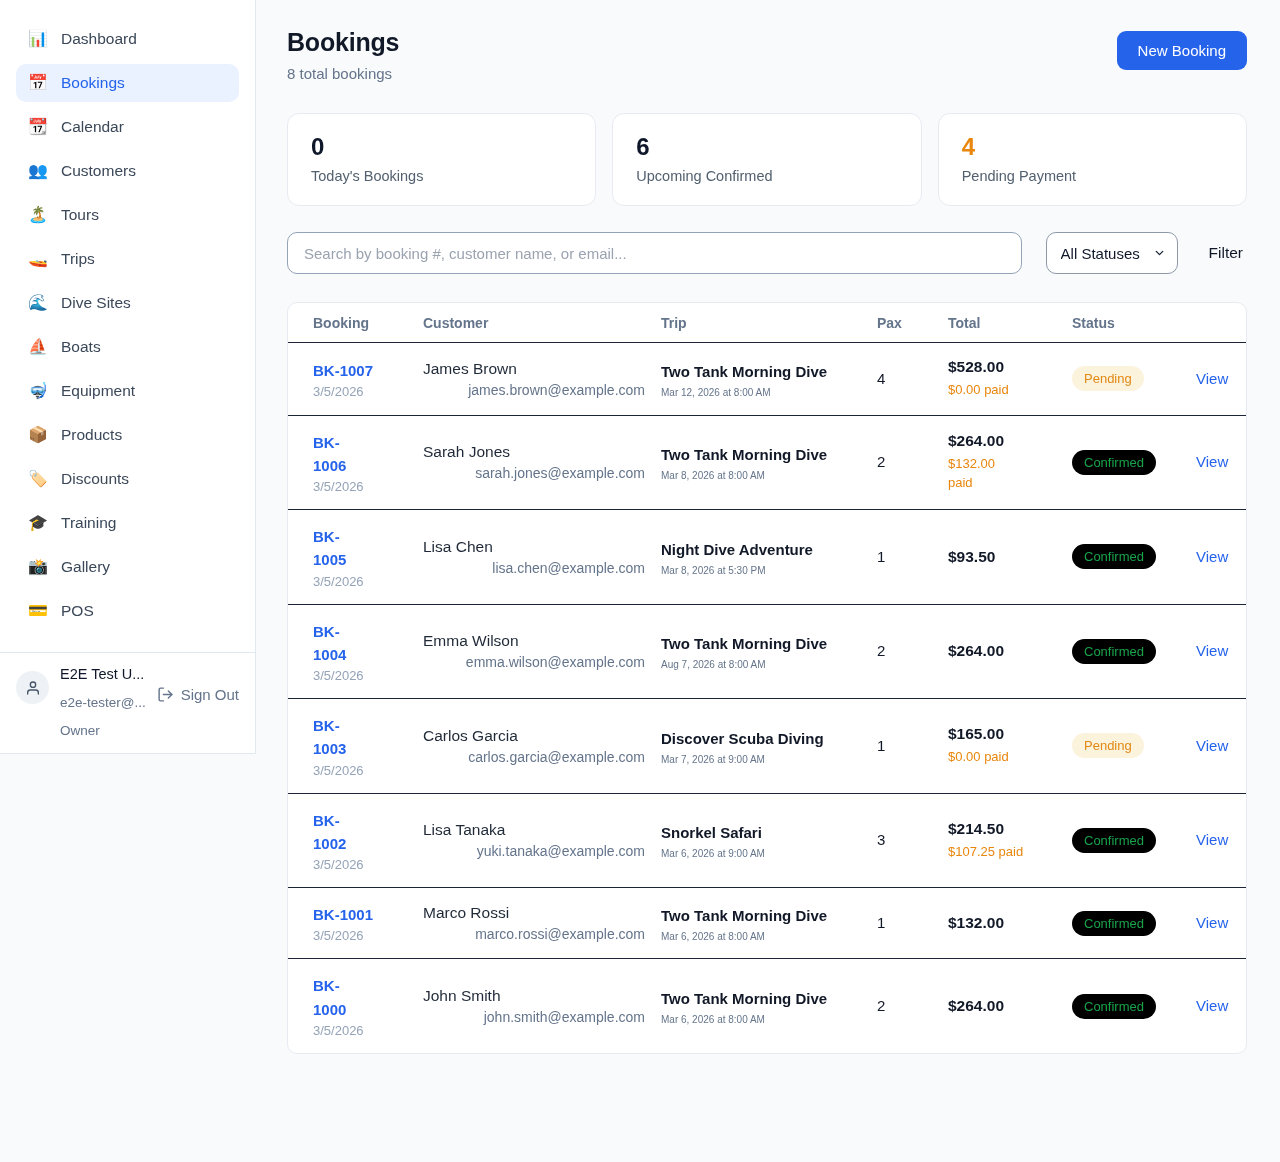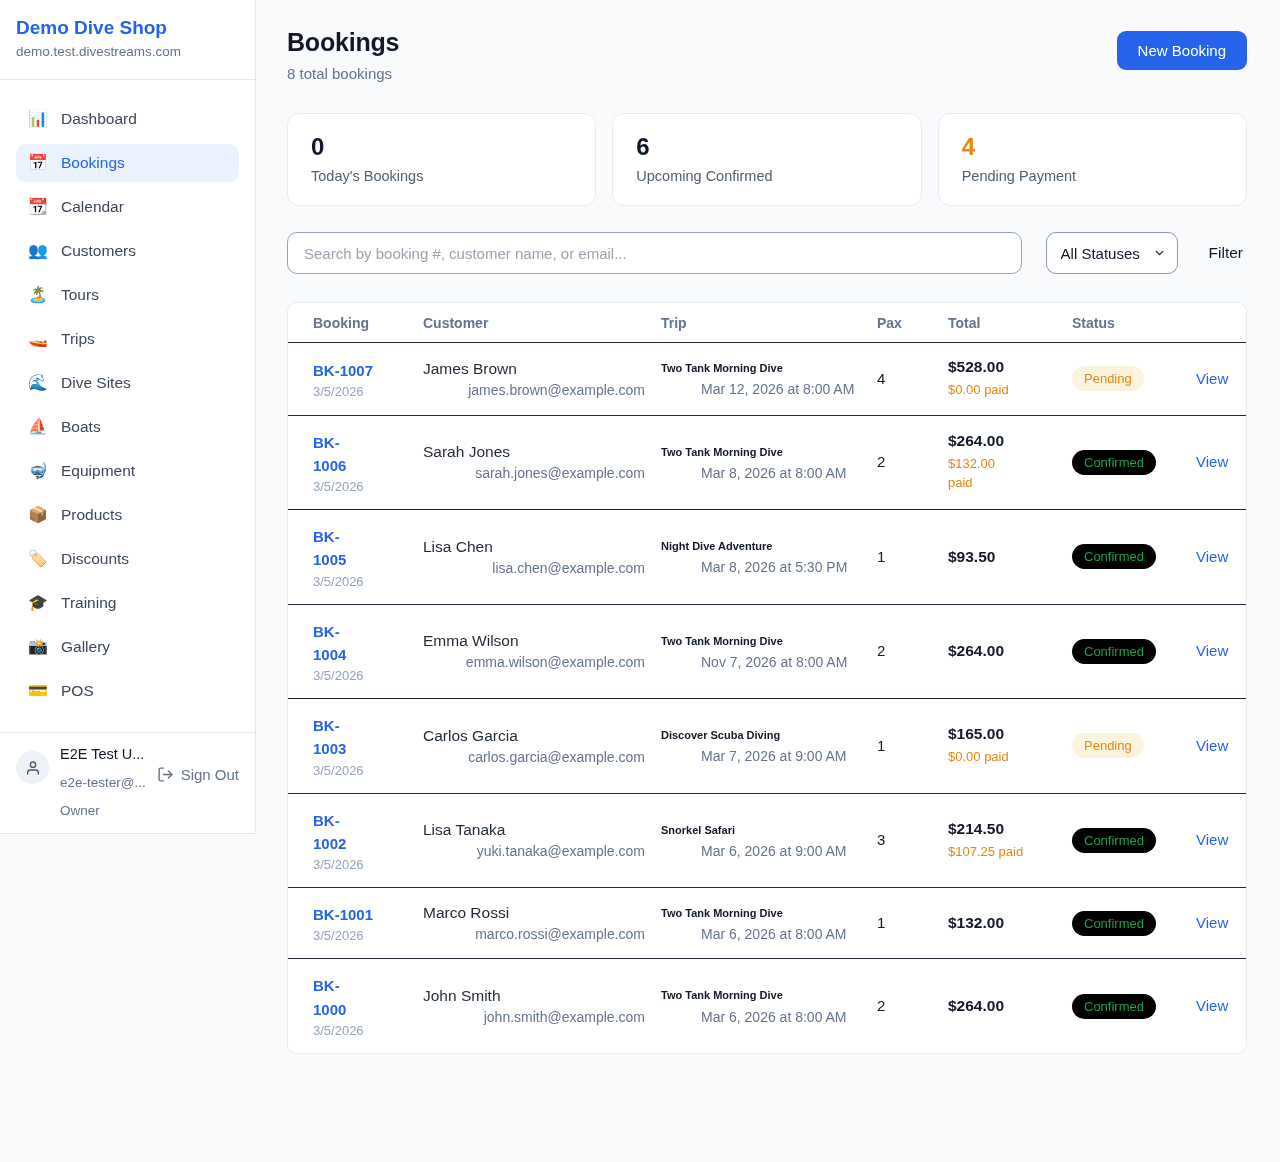--- a/index.html
+++ b/index.html
@@ -90,44 +90,40 @@
   }
   thead tr { border-bottom: 1px solid #1b2537; }
   tbody tr + tr { border-top: 1px solid #1b2537; }
   th:first-child, td:first-child { padding-left: 25px; }
   td { vertical-align: middle; padding: 15px 16px 15px 0; }
 
   .booking-id { color: #2563eb; font-weight: 700; font-size: 15px; line-height: 1.55; max-width: 48px; cursor: pointer; }
   .booking-date { color: #94a3b8; font-size: 13px; margin-top: 2px; white-space: nowrap; }
   .cust-name { font-size: 15.5px; color: #1f2937; }
   .cust-email { font-size: 14px; color: #64748b; margin-top: 4px; text-align: right; }
-  .trip-name { font-size: 11px; font-weight: 700; color: #111827; line-height: 1.55; max-width: 167px; }
-  .trip-date { font-size: 14px; color: #64748b; margin-top: 4px; white-space: nowrap; margin-left: 40px; }
+  .trip-name { font-size: 15px; font-weight: 700; color: #111827; line-height: 1.55; max-width: 167px; }
+  .trip-date { font-size: 10px; color: #64748b; margin-top: 4px; white-space: nowrap; }
   .pax { font-size: 15px; color: #111827; }
   .total { font-size: 15.5px; font-weight: 700; color: #111827; }
   .paid { font-size: 13px; color: #e8860d; margin-top: 4px; line-height: 1.5; max-width: 72px; }
   .paid:empty { display: none; }
   .badge { display: inline-block; padding: 5px 12px; border-radius: 999px; font-size: 13px; font-weight: 500; }
   .badge.pending { background: #fcf3dd; color: #e28814; }
   .badge.confirmed { background: #000000; color: #18a34a; }
   .view-link { color: #2563eb; font-size: 15px; font-weight: 500; cursor: pointer; }
 
   
   tbody tr:nth-child(1) .booking-id,
   tbody tr:nth-child(7) .booking-id { white-space: nowrap; max-width: none; }
   tbody tr:nth-child(6) .paid { white-space: nowrap; max-width: none; }
 </style>
 </head>
 <body>
 
 <aside class="sidebar">
-  <div class="logo-block">
-    <div class="logo-title">Demo Dive Shop</div>
-    <div class="logo-domain">demo.test.divestreams.com</div>
-  </div>
   <nav class="nav">
       <div class="nav-item">
     <span class="nav-icon">📊</span>
     <span class="nav-label">Dashboard</span>
   </div>
       <div class="nav-item active">
     <span class="nav-icon">📅</span>
     <span class="nav-label">Bookings</span>
   </div>
       <div class="nav-item">
@@ -331,21 +327,21 @@
     <td>
       <div class="booking-id">BK-1004</div>
       <div class="booking-date">3/5/2026</div>
     </td>
     <td>
       <div class="cust-name">Emma Wilson</div>
       <div class="cust-email">emma.wilson@example.com</div>
     </td>
     <td>
       <div class="trip-name">Two Tank Morning Dive</div>
-      <div class="trip-date">Nov 7, 2026 at 8:00 AM</div>
+      <div class="trip-date">Aug 7, 2026 at 8:00 AM</div>
     </td>
     <td><span class="pax">2</span></td>
     <td>
       <div class="total">$264.00</div>
 
     </td>
     <td><span class="badge confirmed">Confirmed</span></td>
     <td><a class="view-link">View</a></td>
   </tr>
           <tr class="booking-row">

